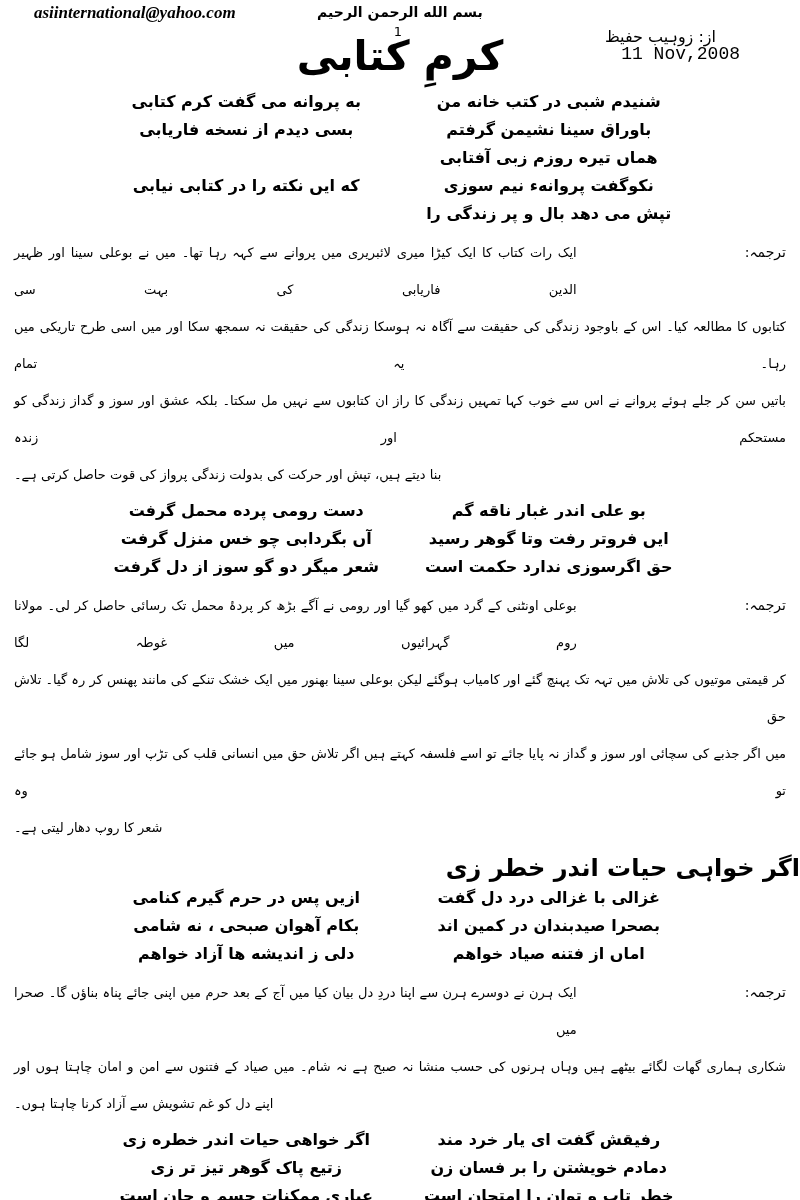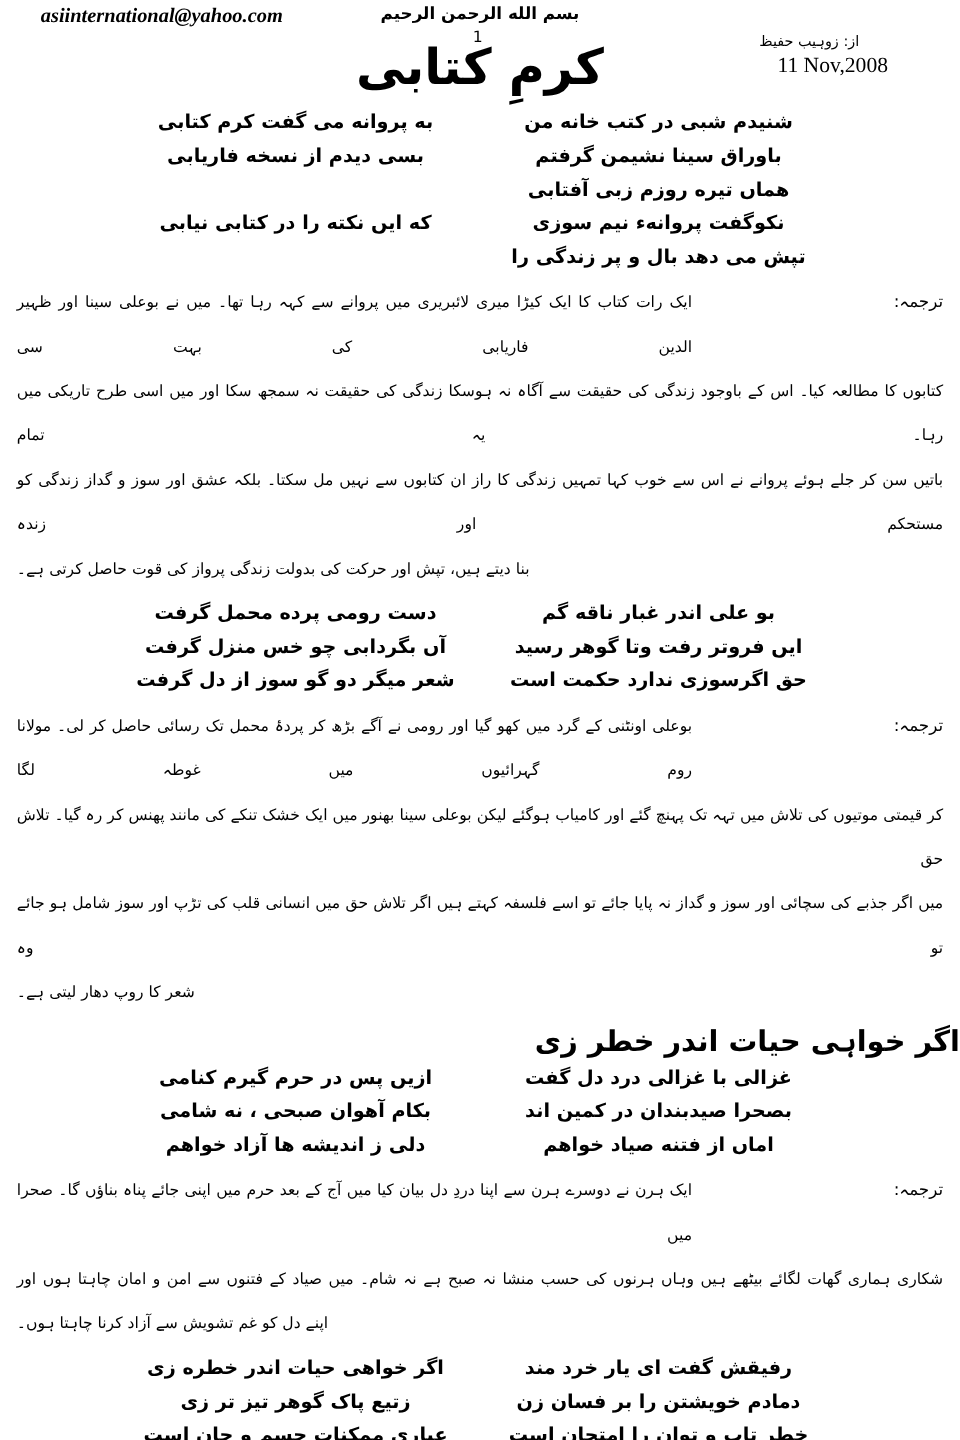--- a/index.html
+++ b/index.html
@@ -16,24 +16,24 @@
     position: absolute; left: 34px; top: 3px;
     font-family: "Liberation Serif", serif;
     font-style: italic; font-weight: bold; font-size: 17px;
     color: #0000cc; direction: ltr;
   }
   .bismillah {
     position: absolute; top: 4px; left: 0; right: 0;
     text-align: center; font-size: 14px; font-weight: bold;
   }
   .pageno { position: absolute; top: 24px; left: 0; right: 4px; text-align: center; font-size: 13px; }
-  .byline { position: absolute; right: 84px; top: 27px; font-size: 12px; text-align: center; }
+  .byline { position: absolute; right: 84px; top: 27px; font-size: 16px; text-align: center; }
   .docdate {
     position: absolute; right: 60px; top: 44px;
-    font-family: Liberation Serif, serif; font-size: 18px; direction: ltr;
+    font-family: Liberation Mono, monospace; font-size: 18px; direction: ltr;
   }
   .doc-title {
     position: absolute; top: 32px; left: 0; right: 0;
     text-align: center; font-size: 41px; font-weight: bold;
   }
   
   .poem { margin: 2px 100px 4px 95px; direction: rtl; }
   .p-row { display: flex; }
   .p-cell {
     width: 50%; text-align: center;

